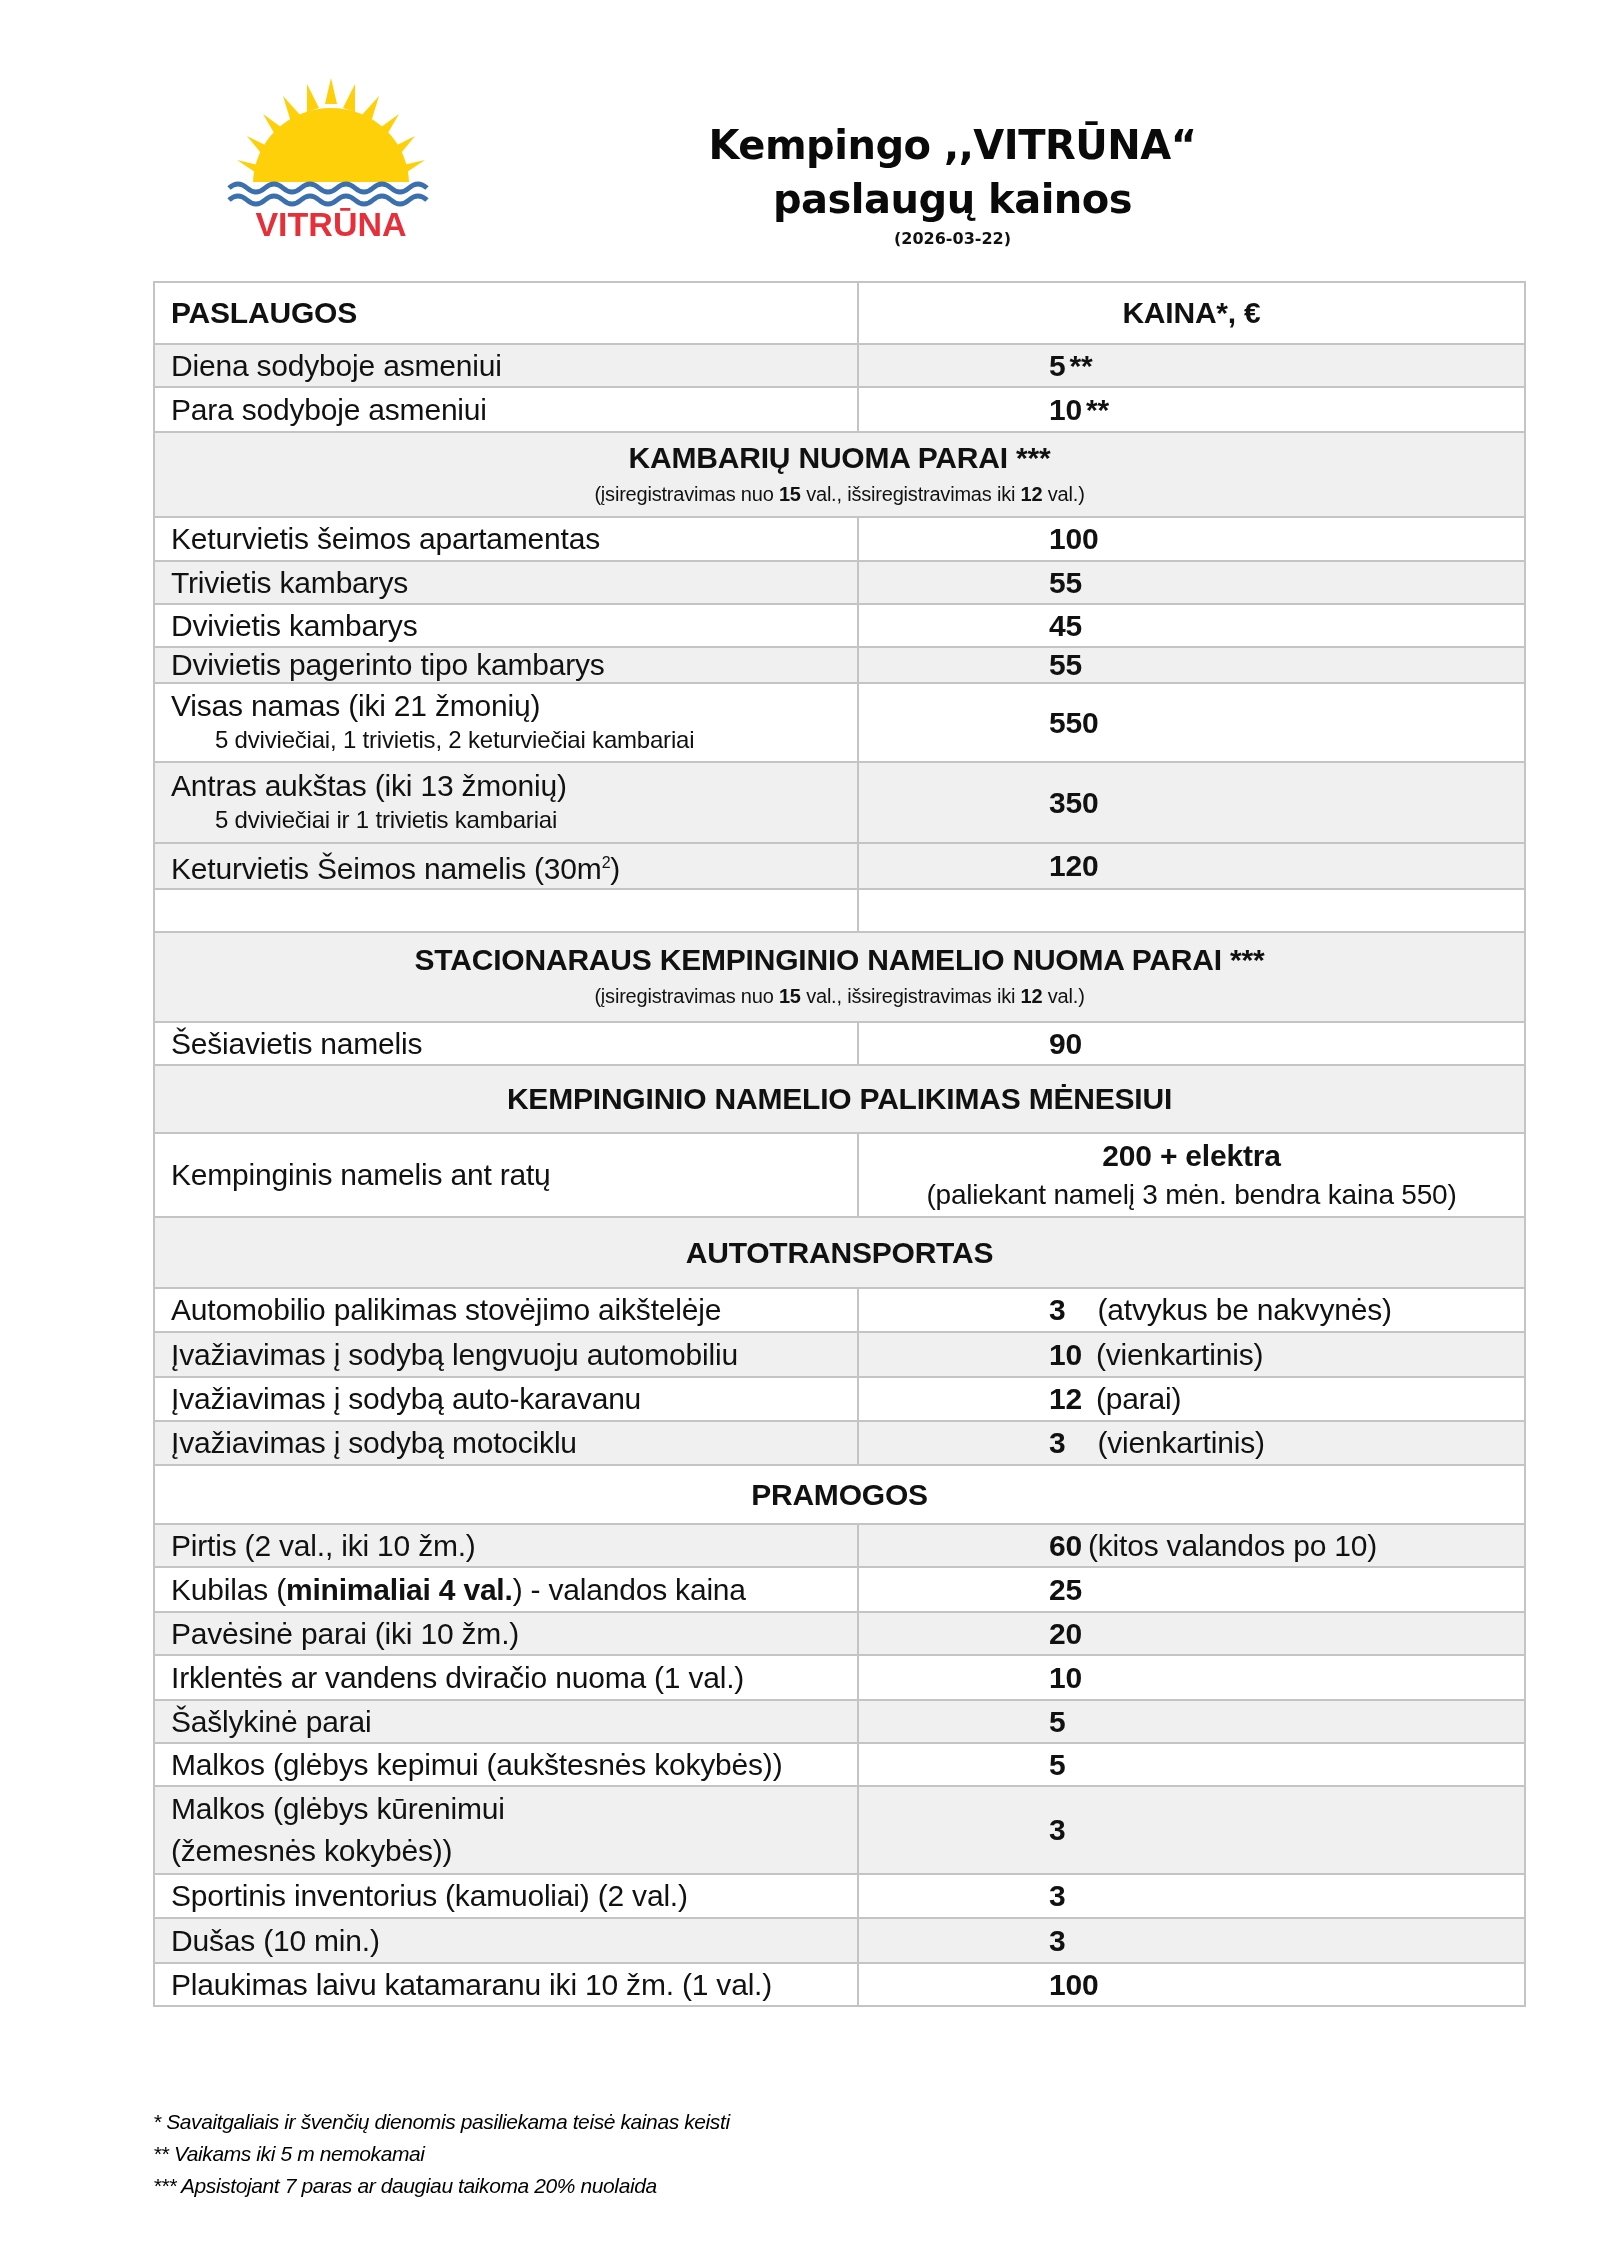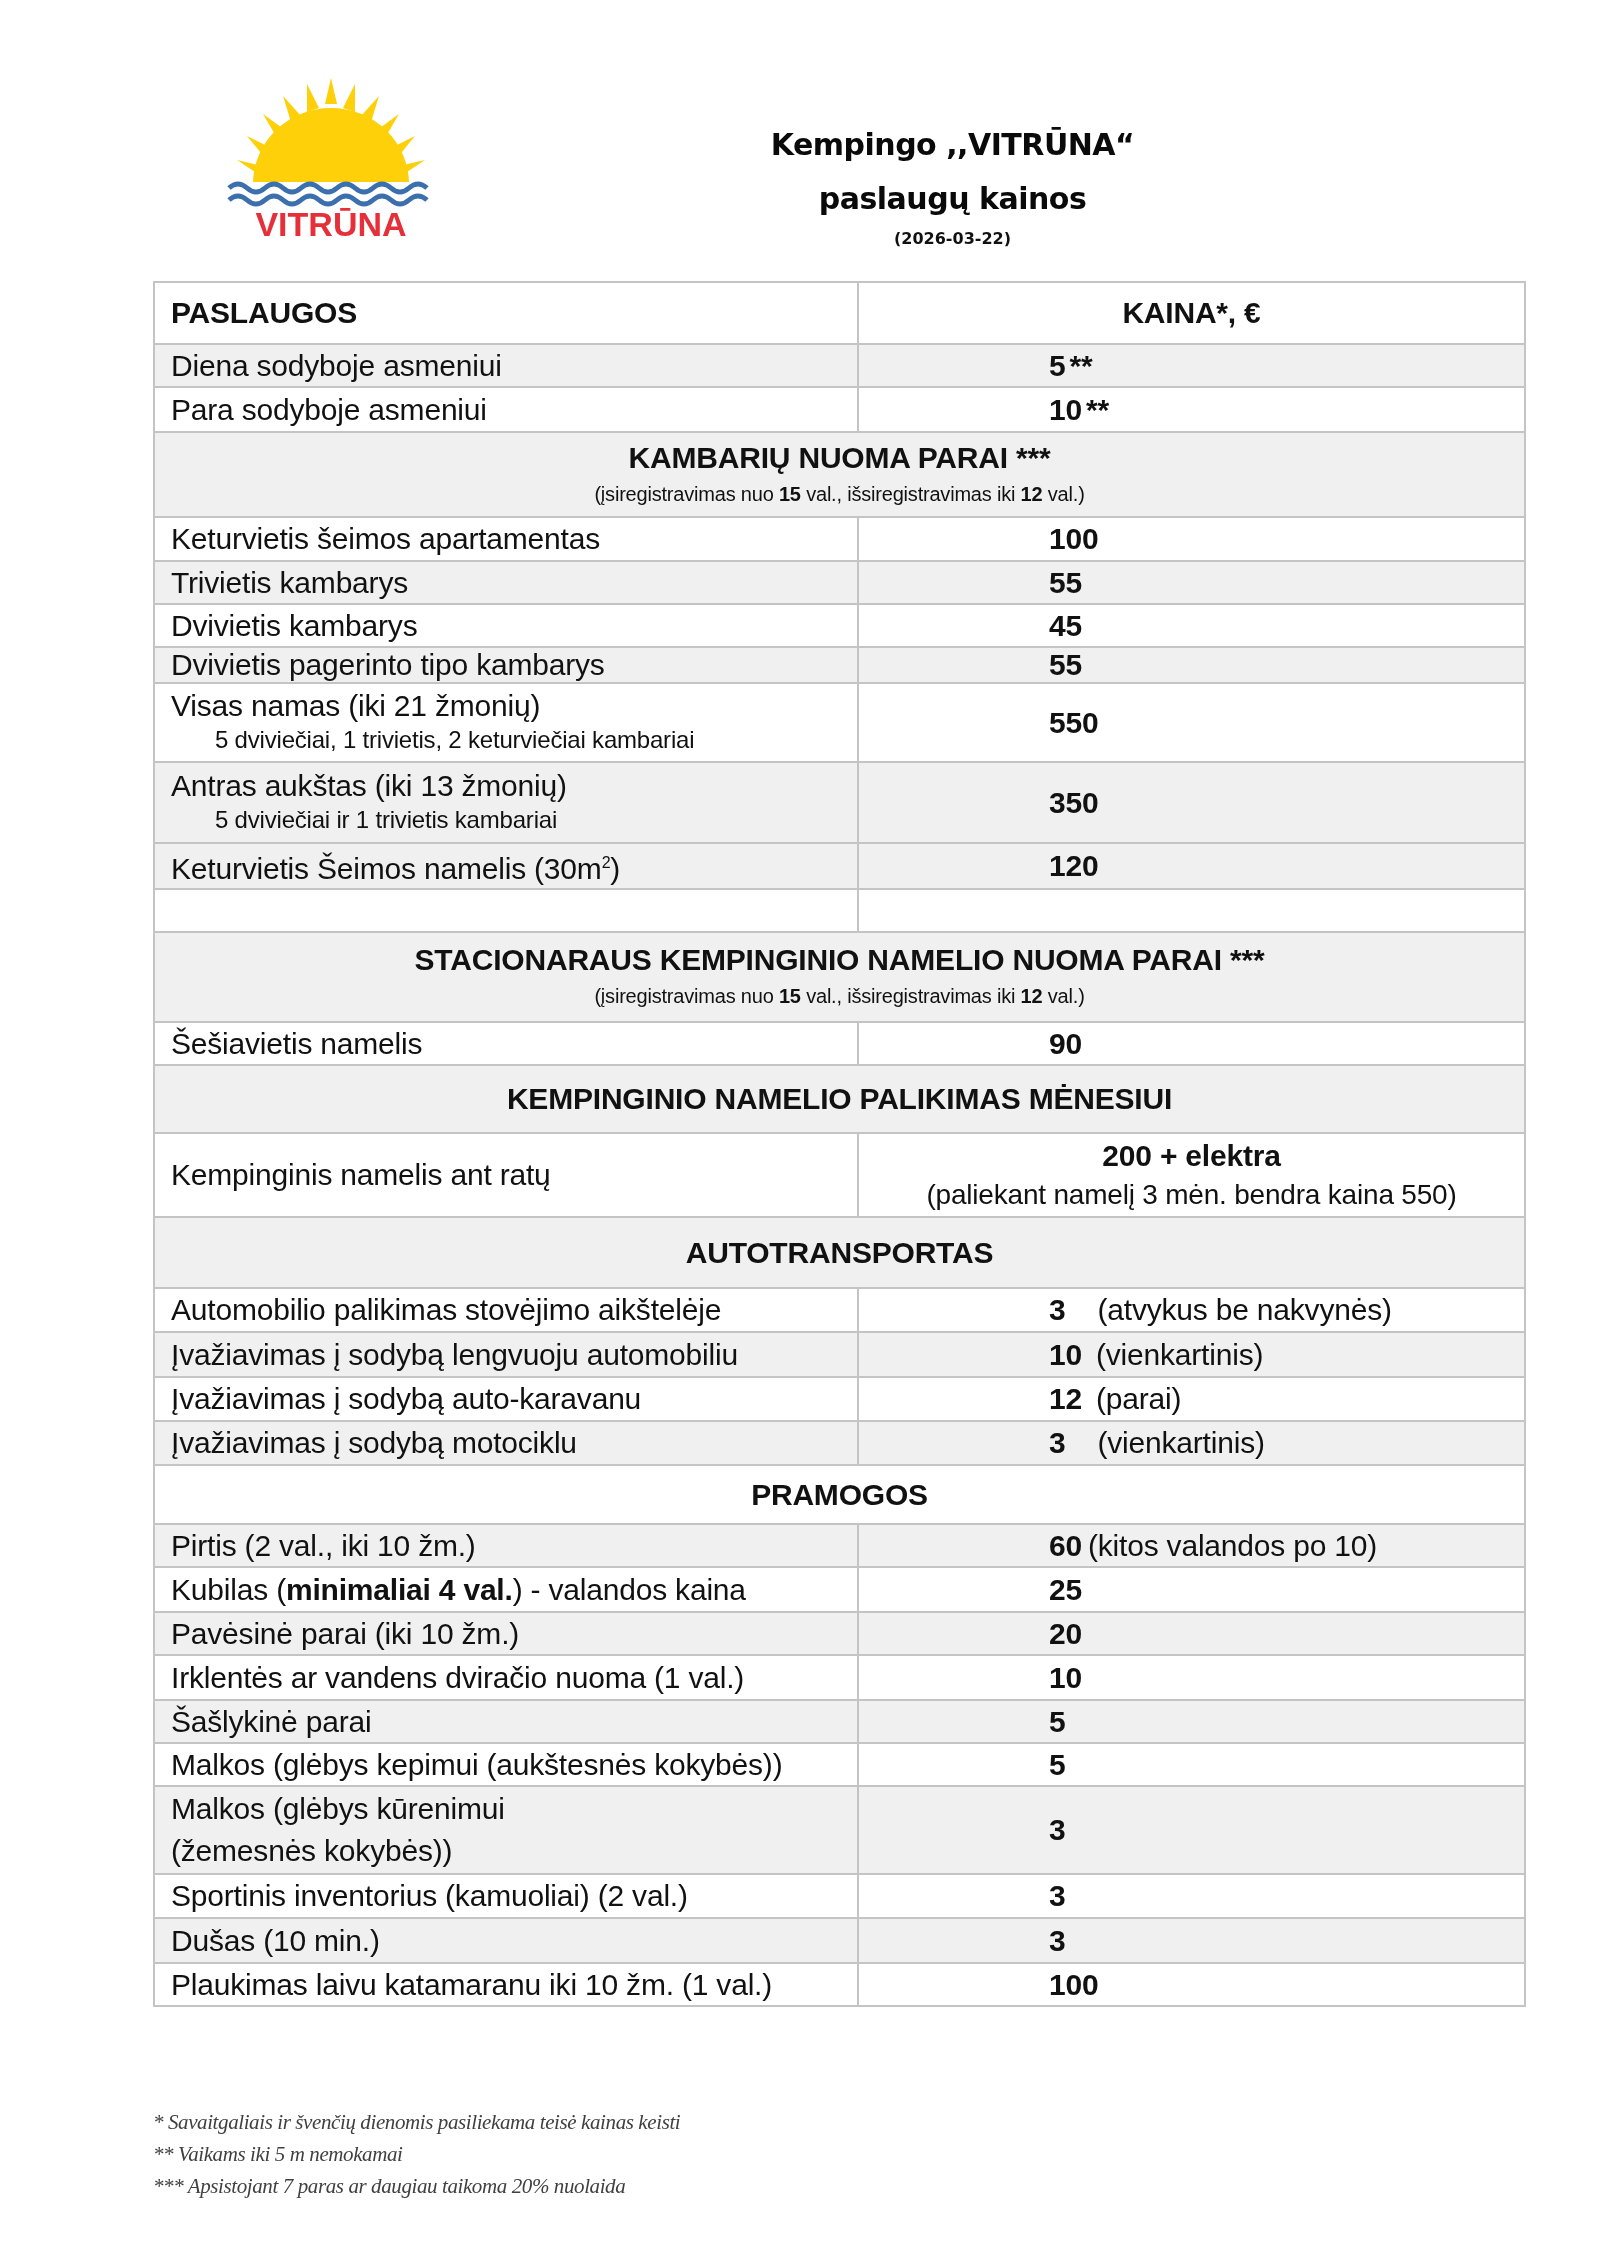--- a/index.html
+++ b/index.html
@@ -3,21 +3,21 @@
 <meta charset="utf-8">
 <style>
   * { box-sizing: border-box; margin: 0; padding: 0; }
   html, body { width: 1600px; height: 2262px; background: #ffffff; }
   body { position: relative; font-family: "Liberation Sans", sans-serif; color: #111; overflow: hidden; }
 
   .logo { position: absolute; left: 225px; top: 78px; width: 212px; height: 162px; }
   .logo svg { display: block; }
 
   .title-block { position: absolute; left: 700px; top: 118px; width: 505px; text-align: center; }
-  .title-line { font-family: "DejaVu Sans", sans-serif; font-weight: bold; font-size: 30px; line-height: 54px; letter-spacing: -0.5px; color: #0a0a0a; }
+  .title-line { font-family: "DejaVu Sans", sans-serif; font-weight: bold; font-size: 40px; line-height: 54px; letter-spacing: -0.5px; color: #0a0a0a; }
   .title-date { font-family: "DejaVu Sans", sans-serif; font-weight: bold; font-size: 16px; line-height: 22px; margin-top: 2px; }
 
   table.prices { position: absolute; left: 153px; top: 281px; width: 1371px; border-collapse: collapse; table-layout: fixed; }
   table.prices td { border: 2px solid #c4c4c4; font-size: 30px; line-height: 34px; vertical-align: middle; padding: 0 0 0 16px; color: #111; letter-spacing: -0.2px; }
   table.prices col.c1 { width: 704px; }
   table.prices col.c2 { width: 667px; }
   tr.g td { background: #f0f0f0; }
   tr.w td { background: #ffffff; }
   td.val { padding-left: 190px !important; font-weight: bold; white-space: nowrap; }
   td.val .note { font-weight: normal; margin-left: 14px; }
@@ -27,21 +27,21 @@
   td.head-r { text-align: center; font-weight: bold; padding-left: 0 !important; }
   td.section { text-align: center; padding: 0 !important; }
   td.section .sec-title { display: block; font-weight: bold; font-size: 30px; line-height: 38px; }
   td.section .sec-sub { display: block; font-size: 20px; line-height: 34px; }
   td.section .sec-sub b { font-weight: bold; }
   .sub-line { display: block; font-size: 24px; line-height: 34px; padding-left: 44px; }
   td.center2 { text-align: center; padding: 0 !important; }
   td.center2 .big { display: block; font-weight: bold; font-size: 30px; line-height: 40px; }
   td.center2 .small { display: block; font-size: 28px; line-height: 38px; }
 
-  .footnotes { position: absolute; left: 153px; top: 2106px; width: 900px; font-family: Liberation Serif, serif; font-style: italic; font-size: 21px; line-height: 32px; color: #404040; letter-spacing: -0.4px; }
+  .footnotes { position: absolute; left: 153px; top: 2106px; width: 900px; font-family: Liberation Sans, sans-serif; font-style: italic; font-size: 21px; line-height: 32px; color: #000000; letter-spacing: -0.4px; }
 </style>
 </head>
 <body>
 
 <div class="logo">
   <svg width="212" height="162" viewBox="0 0 212 162">
 
     <g fill="#fdd009">
       <polygon points="106,0 112,26 100,26"></polygon>
       <polygon points="82,6 94,30 82,34"></polygon>

